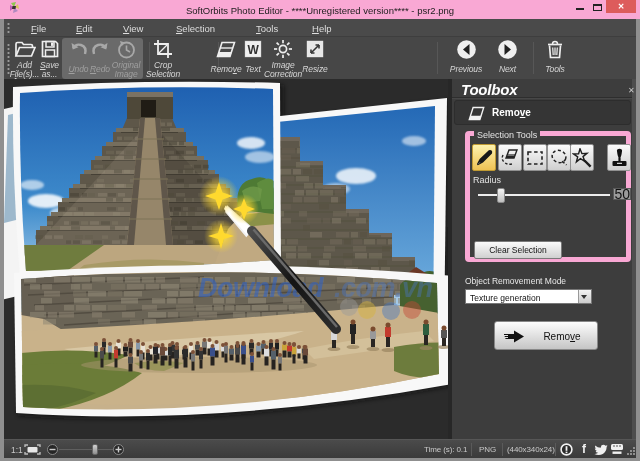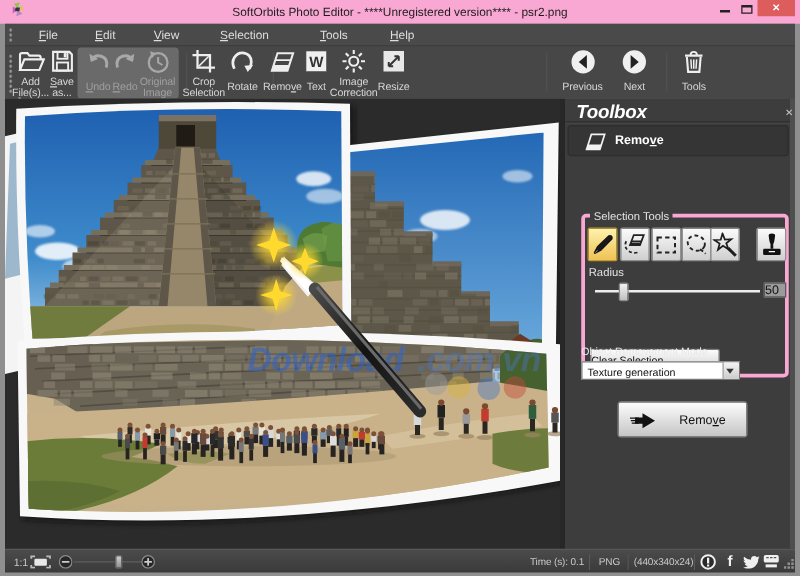--- a/index.html
+++ b/index.html
@@ -10,45 +10,45 @@
 #appicon { position:absolute; left:10px; top:1px; }
 #minbtn { position:absolute; left:576px; top:8px; width:8px; height:2px; background:#222; }
 #maxbtn { position:absolute; left:593px; top:4px; width:9px; height:7px; border:1px solid #222; border-top:2px solid #222; }
 #closebtn { position:absolute; left:606px; top:0; width:30px; height:13px; background:#dd5c5c; color:#fff; text-align:center; font-size:8px; line-height:13px; font-weight:bold; }
 #menubar { position:absolute; left:4px; top:19px; width:632px; height:17px; background:#4a4a4a; }
 .menuitem { position:absolute; top:3.5px; font-size:9.5px; color:#dedede; }
 .menuitem span { text-decoration:underline; }
 #toolbar { position:absolute; left:4px; top:36px; width:632px; height:43px; background:#474747; border-top:1px solid #3e3e3e; }
 .tbtn { position:absolute; top:2px; text-align:center; color:#d6d6d6; font-size:8.5px; letter-spacing:-0.1px; }
 .tbtn .ticon { height:20px; display:flex; align-items:center; justify-content:center; }
-.tbtn .tlabel { line-height:9px; margin-top:2px; height:17px; display:flex; flex-direction:column; justify-content:center; }
+.tbtn .tlabel { line-height:9px; margin-top:2px; height:17px; display:flex; flex-direction:column; justify-content:center;font-style:italic; }
 .tbtn .tlabel span { white-space:nowrap; }
 .tbtn u { text-decoration:underline; }
 .dim { color:#9f9f9f; }
 #undogroup { position:absolute; left:58px; top:1px; width:81px; height:41px; background:#6a6a6a; border-radius:3px; }
 .tsep { position:absolute; top:5px; width:1px; height:32px; background:#393939; border-right:1px solid #575757; }
 .grip { position:absolute; width:3px; background-image:radial-gradient(circle, #9a9a9a 1px, transparent 1.2px); background-size:3px 4px; }
 #content { position:absolute; left:4px; top:79px; width:632px; height:360px; background:#2b2b2b; }
 #canvas { position:absolute; left:0; top:0; width:444px; height:360px; background:#2b2b2b; overflow:hidden; }
 #sep { position:absolute; left:444px; top:0; width:4px; height:360px; background:#272727; }
 #panel { position:absolute; left:448px; top:0; width:184px; height:360px; background:#3d3d3d; border-right:4px solid #4e4e4e; }
 #paneltitle { position:absolute; left:9px; top:2px; font-size:15px; font-weight:bold; color:#fff; letter-spacing:-0.2px;font-style:italic; }
 #panelx { position:absolute; left:176px; top:7px; font-size:8px; color:#c8c8c8; }
 #panelhead { position:absolute; left:0; top:18px; width:100%; height:1px; background:#2e2e2e; box-shadow:0 1px 0 #474747; }
 #removesec { position:absolute; left:2px; top:21px; width:177px; height:25px; background:#353535; border:1px solid #2d2d2d; border-radius:3px; }
 #removesec .rlabel { position:absolute; left:37px; top:6px; font-size:10px; font-weight:bold; color:#fff; }
-#fieldset { position:absolute; left:13px; top:52px; width:166px; height:131px; border:3px solid #f9a8d4; border-radius:4px;margin-top:40px; }
+#fieldset { position:absolute; left:13px; top:52px; width:166px; height:131px; border:5px solid #f9a8d4; border-radius:4px; }
 #fieldlegend { position:absolute; left:4px; top:-6px; background:#3d3d3d; padding:0 3px; font-size:9px; color:#e2e2e2; }
 .toolbtn { position:absolute; top:8px; width:24px; height:27px; background:linear-gradient(#fbfbfb,#cfcfcf); border:1px solid #909090; border-radius:2px; display:flex; align-items:center; justify-content:center; }
 .toolbtn.sel { background:linear-gradient(#fdf2ae,#efc254); border-color:#bf9a33; }
 #radiuslabel { position:absolute; left:3px; top:39px; font-size:9px; color:#e2e2e2; }
 #slider { position:absolute; left:8px; top:57.5px; width:132px; height:2px; background:#ededed; }
 #sliderhandle { position:absolute; left:27px; top:51.5px; width:8px; height:15px; background:linear-gradient(#f2f2f2,#c0c0c0); border:1px solid #8a8a8a; border-radius:2px; }
-#sliderval { position:absolute; left:143px; top:51.5px; width:18px; height:12px; background:#9b9b9b; border:1px solid #5a5a5a; font-size:10px; color:#111; text-align:left; line-height:11px; }
-#clearbtn { position:absolute; left:4px; top:105px; width:104px; height:18px; background:linear-gradient(#fbfbfb,#d0d0d0); border:1px solid #7a7a7a; border-radius:2px; font-size:8.5px; color:#111; line-height:16px; }
+#sliderval { position:absolute; left:143px; top:51.5px; width:18px; height:12px; background:#9b9b9b; border:1px solid #5a5a5a; font-size:14px; color:#111; text-align:right; line-height:11px; }
+#clearbtn { position:absolute; left:4px; top:105px; width:88px; height:18px; background:linear-gradient(#fbfbfb,#d0d0d0); border:1px solid #7a7a7a; border-radius:2px; font-size:8.5px; color:#111; text-align:center; line-height:16px; }
 #ormlabel { position:absolute; left:13px; top:197px; font-size:8.5px; color:#e8e8e8; }
 #dropdown { position:absolute; left:13px; top:210px; width:127px; height:15px; background:#fff; border:1px solid #777; }
 #dropdown .ddtext { position:absolute; left:4px; top:2.5px; font-size:8.5px; color:#111; }
 #dropdown .ddbtn { position:absolute; right:0; top:0; width:13px; height:13px; background:linear-gradient(#f4f4f4,#ccc); border-left:1px solid #999; }
 #dropdown .ddarrow { position:absolute; right:4px; top:5px; width:0; height:0; border-left:3px solid transparent; border-right:3px solid transparent; border-top:4px solid #333; }
 #removebtn { position:absolute; left:42px; top:242px; width:104px; height:29px; background:linear-gradient(#fdfdfd,#c5c5c5); border:1px solid #888; border-radius:3px; }
 #removebtn .rtext { position:absolute; left:30px; top:9px; width:74px; text-align:center; font-size:10px; color:#111; }
 #statusbar { position:absolute; left:4px; top:439px; width:632px; height:19px; background:linear-gradient(#4b4b4b,#3a3a3a); border-top:1px solid #565656; color:#c9c9c9; font-size:8px; letter-spacing:-0.1px; }
 .sbitem { position:absolute; top:5px; }
 .sbsep { position:absolute; top:3px; width:1px; height:13px; background:#2e2e2e; border-right:1px solid #5a5a5a; }
@@ -146,31 +146,20 @@
     <div class="ticon">
         <svg width="20" height="20" viewBox="0 0 20 20">
           <path d="M5 1 L5 15 L19 15" fill="none" stroke="#eee" stroke-width="1.8"></path>
           <path d="M1 5 L15 5 L15 19" fill="none" stroke="#eee" stroke-width="1.8"></path>
           <path d="M14 6 L6 14" fill="none" stroke="#eee" stroke-width="1.3"></path>
         </svg>
       </div>
     <div class="tlabel">
         <span>Crop</span>
         <span>Selection</span>
-      </div>
-  </div>
-  <div class="tbtn" style="left:174px;width:32px">
-    <div class="ticon">
-        <svg width="20" height="19" viewBox="0 0 20 19">
-          <path d="M3.5 15 Q1 10 3.5 6 Q6.5 1.5 11.5 2.5 Q16.5 3.5 17 9 Q17.2 12 15.5 15" fill="none" stroke="#eee" stroke-width="2.2"></path>
-          <path d="M18.5 12 L14.2 17.5 L11.5 12.5 Z" fill="#eee"></path>
-        </svg>
-      </div>
-    <div class="tlabel">
-        <span>Rotate</span>
       </div>
   </div>
   <div class="tsep" style="left:214px"></div>
   <div class="tbtn" style="left:202px;width:40px">
     <div class="ticon">
         <svg width="20" height="17" viewBox="0 0 20 17">
           <path d="M6 1.5 L18.5 1.5 L14 15.5 L1.5 15.5 Z" fill="none" stroke="#eee" stroke-width="1.6"></path>
           <path d="M4.3 7 L17 7" stroke="#eee" stroke-width="1.4"></path>
           <path d="M3 11 L15.8 11 L14 15.5 L1.5 15.5 Z" fill="#eee"></path>
         </svg>

